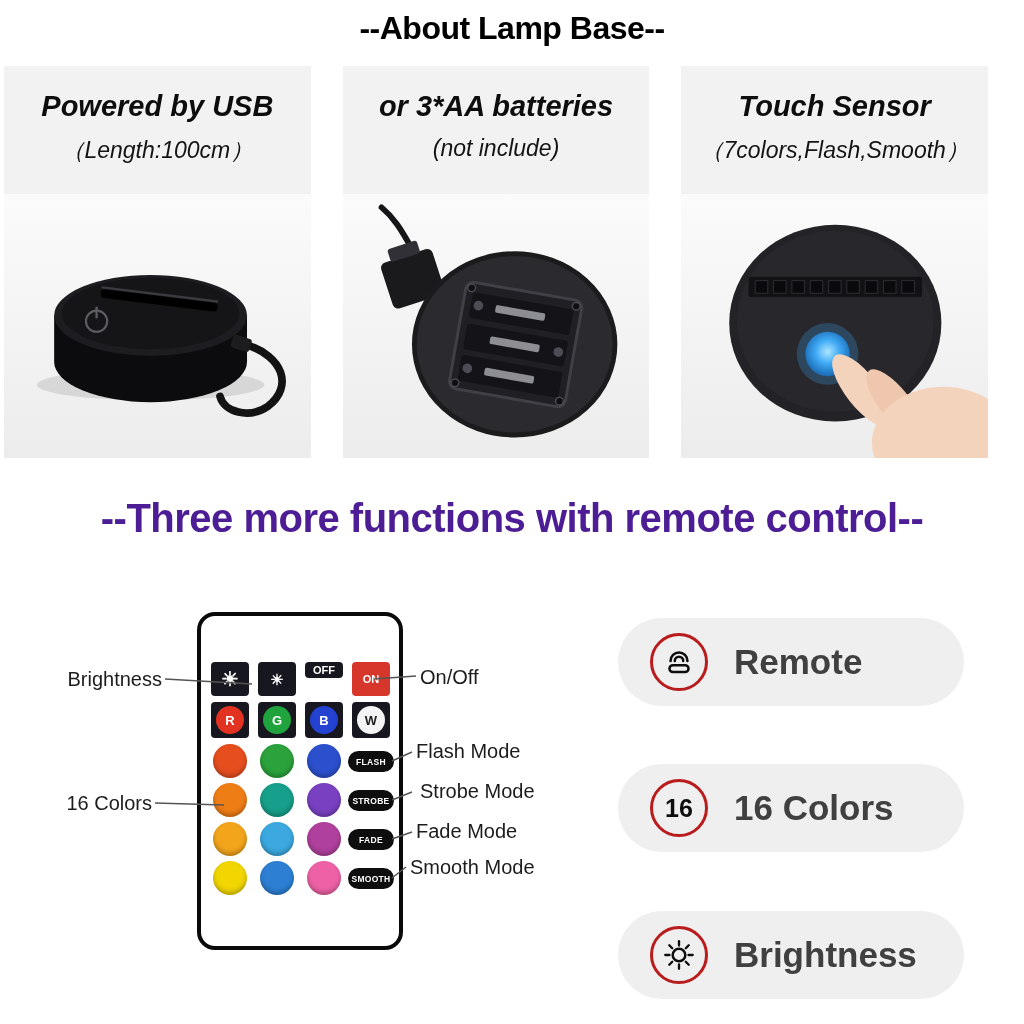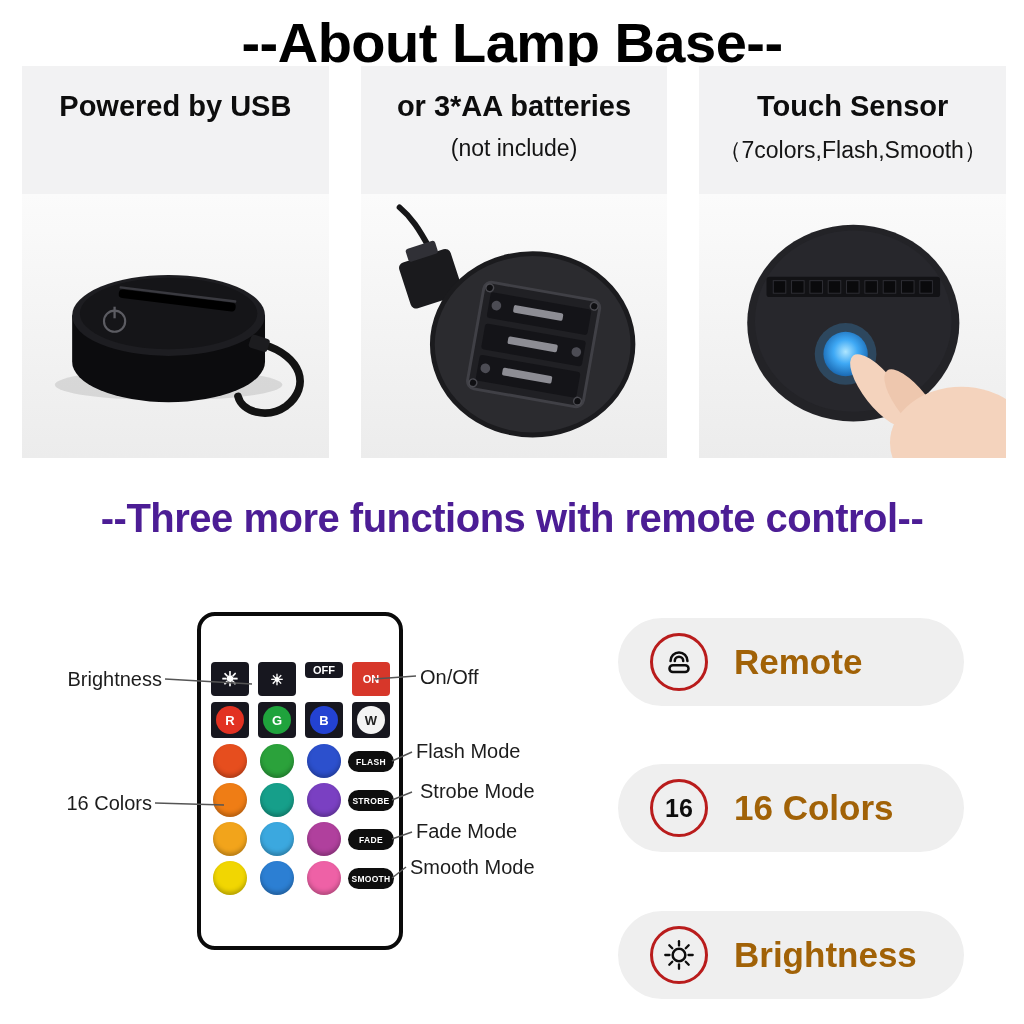--- a/index.html
+++ b/index.html
@@ -1,25 +1,25 @@
 <!DOCTYPE html>
 <html><head>
 <meta charset="utf-8">
 <style>
   * { margin:0; padding:0; box-sizing:border-box; }
   body { background:#ffffff; font-family:"Liberation Sans", sans-serif; }
   .page { position:relative; width:1024px; height:1024px; background:#fff; overflow:hidden; margin:0 auto; }
 
   .title1 { position:absolute; top:10px; left:0; width:100%; text-align:center;
-            font-size:56px; font-weight:700; color:#000; letter-spacing:-0.5px; }
+            font-size:32px; font-weight:700; color:#000; letter-spacing:-0.5px; }
   .title2 { position:absolute; top:496px; left:0; width:100%; text-align:center;
             font-size:40px; font-weight:700; color:#4c1d95; letter-spacing:-0.5px; }
 
-  .columns { position:absolute; top:66px; left:22px; width:984px; height:392px;
-             display:flex; gap:32px; }
+  .columns { position:absolute; top:66px; left:4px; width:984px; height:392px;
+             display:flex; gap:32px;font-style:italic; }
   .col { flex:1; background:#f2f2f3; display:flex; flex-direction:column; }
   .col-head { height:128px; padding-top:24px; text-align:center; }
   .col-title { font-size:29px; font-weight:700; color:#0d0d0d; }
   .col-sub { font-size:23px; color:#141414; margin-top:12px; }
   .photo { flex:1; position:relative; overflow:hidden;
            background:linear-gradient(180deg,#fbfbfb 0%,#ececec 100%); }
   .photo svg { width:100%; height:100%; display:block; }
 
   
   .remote { position:absolute; left:197px; top:612px; width:206px; height:338px;
@@ -44,34 +44,35 @@
   .lines { position:absolute; left:0; top:0; width:1024px; height:1024px; pointer-events:none; }
 
   
   .badge { position:absolute; left:618px; width:346px; height:88px; border-radius:44px;
            background:#efefef; display:flex; align-items:center; }
   .badge-icon { width:58px; height:58px; margin-left:32px; border:3px solid #b91c1c;
                 border-radius:50%; display:flex; align-items:center; justify-content:center;
                 flex:0 0 auto; }
   .badge-icon svg { width:38px; height:38px; }
   .badge-icon-text { font-size:25px; font-weight:700; color:#0d0d0d; }
-  .badge-label { margin-left:26px; font-size:35px; font-weight:600; color:#a16207; }
+  .badge-label { margin-left:26px; font-size:35px; font-weight:600; color:#404040; }
 </style>
 </head>
 <body>
 
 <div class="page">
 
   <div class="title1">--About Lamp Base--</div>
 
   <div class="columns">
 
     <div class="col">
       <div class="col-head">
         <div class="col-title">Powered by USB</div>
+        <div class="col-sub">（Length:100cm）</div>
       </div>
       <div class="photo">
         <svg viewBox="0 0 318 262">
           <ellipse cx="152" cy="192" rx="118" ry="16" fill="rgba(0,0,0,0.10)"></ellipse>
           <path d="M52 120 v48 a100 42 0 0 0 200 0 v-48 z" fill="#0c0c0e"></path>
           <ellipse cx="152" cy="120" rx="100" ry="42" fill="#1d1d21"></ellipse>
           <ellipse cx="152" cy="118" rx="92" ry="37" fill="#151518"></ellipse>
           <rect x="100" y="100" width="122" height="9" rx="4" fill="#000" transform="rotate(7 161 104)"></rect>
           <rect x="100" y="97" width="122" height="2.5" rx="1" fill="#3a3a40" transform="rotate(7 161 104)"></rect>
           <g>

